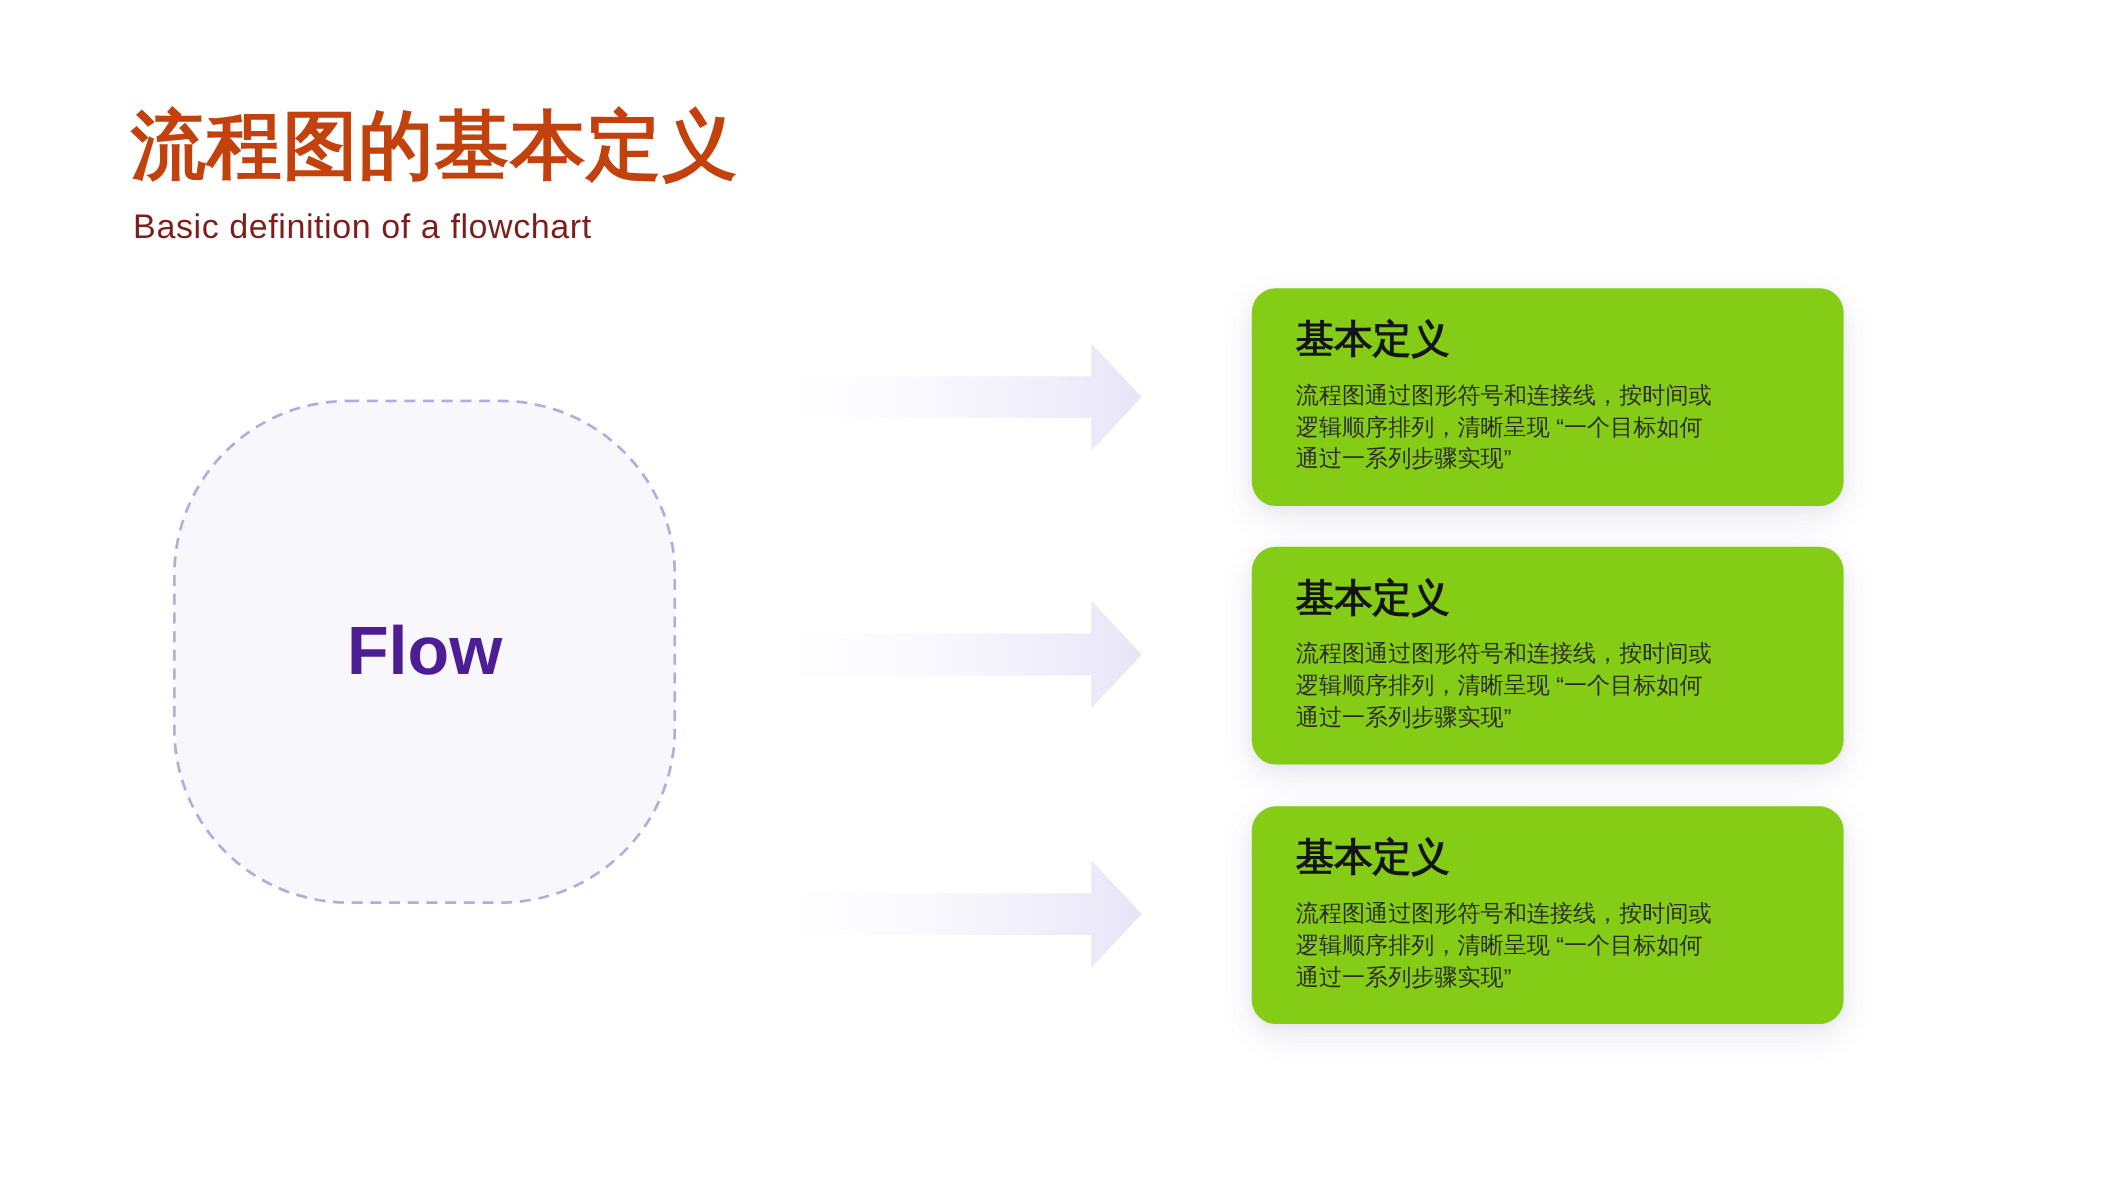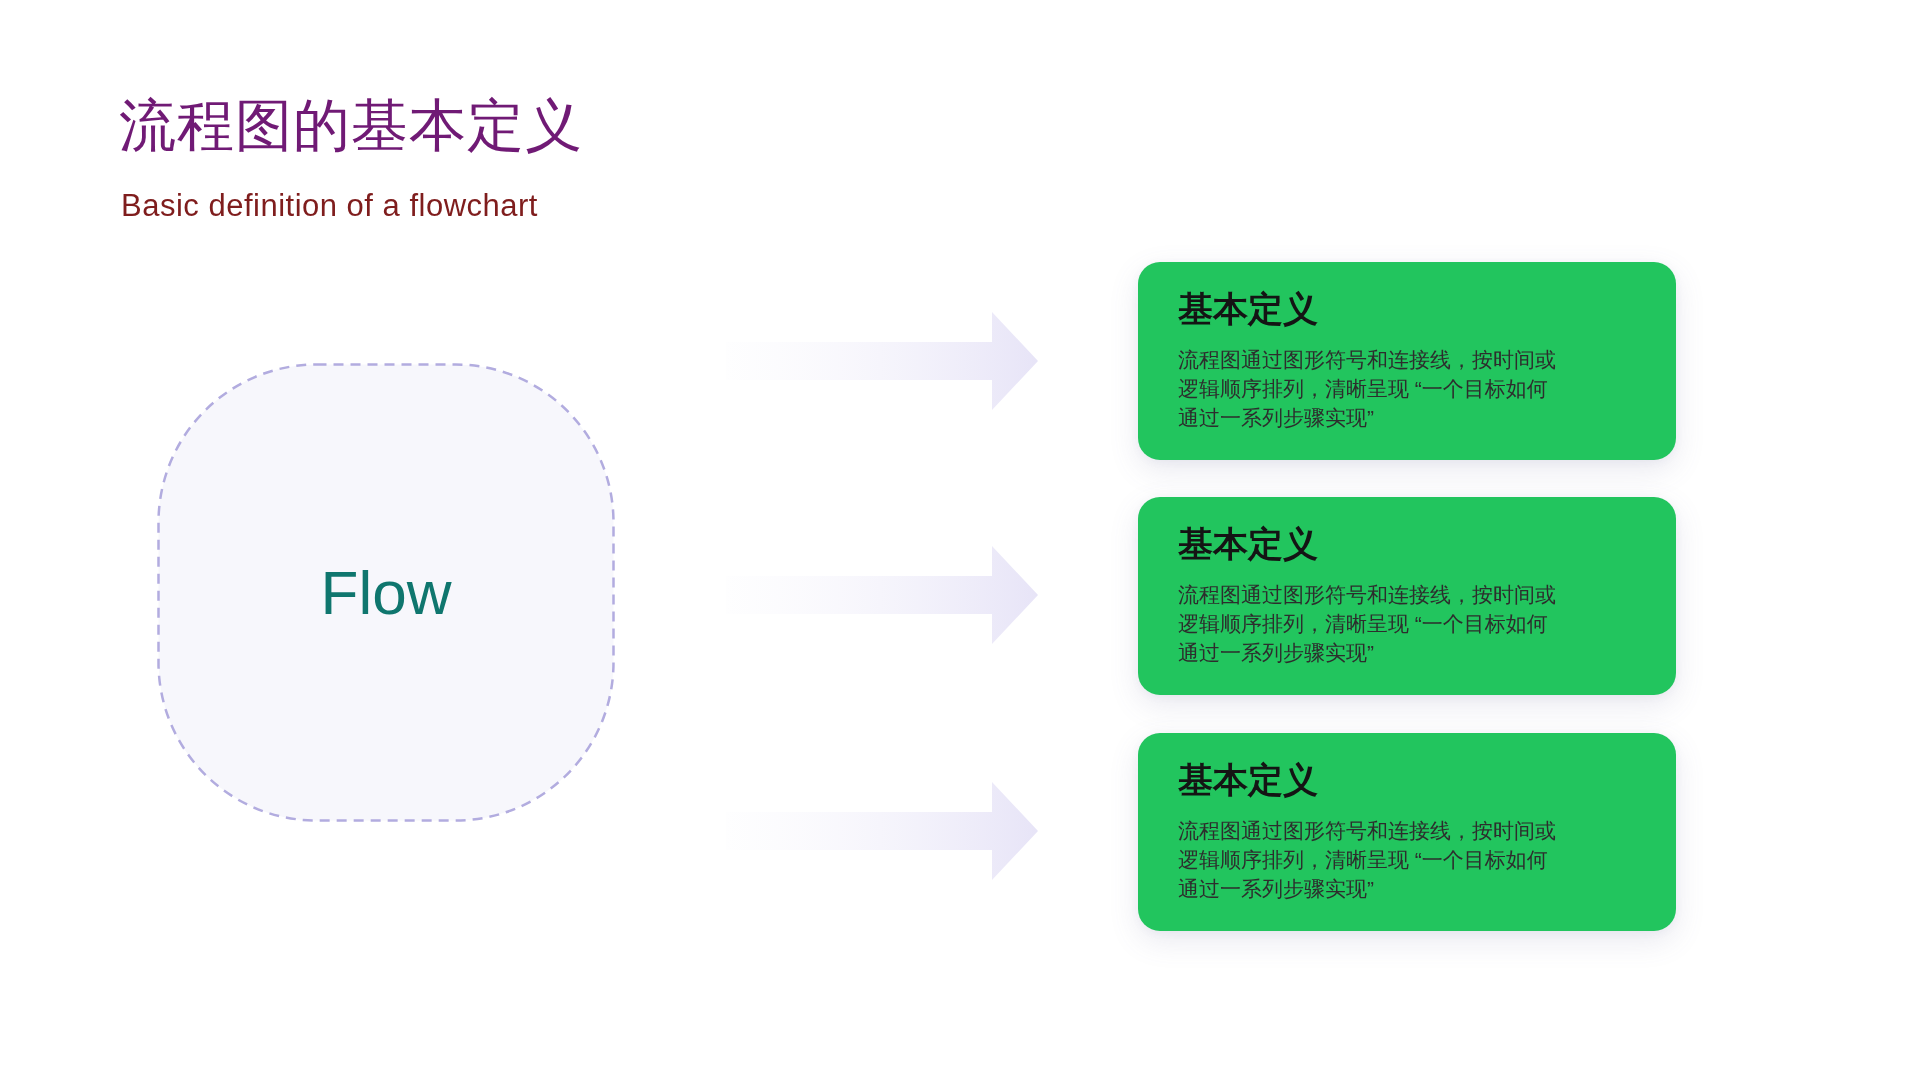--- a/index.html
+++ b/index.html
@@ -6,49 +6,49 @@
   body{
     width:1920px;height:1080px;position:relative;overflow:hidden;
     background:#ffffff;
     font-family:"Liberation Sans","DejaVu Sans",sans-serif;
   }
   .slide{position:absolute;inset:0;}
 
   
   .page-title{
     position:absolute;left:119px;top:90px;margin:0;
-    font-size:57px;line-height:1.25;font-weight:400;color:#701a75;
+    font-size:68px;line-height:1.25;font-weight:700;color:#c2410c;
     letter-spacing:1px;
   }
   .page-subtitle{
     position:absolute;left:121px;top:188px;margin:0;
     font-size:31px;font-weight:400;color:#7f1d1d;letter-spacing:0.5px;
   }
 
   
   .node{position:absolute;left:157px;top:363px;width:458px;height:459px;}
   .node-shape{position:absolute;left:0;top:0;width:100%;height:100%;display:block;}
   .node-label{
     position:absolute;inset:0;display:flex;flex-direction:column;
     align-items:center;justify-content:center;text-align:center;
   }
   .node-label .node-line{
-    font-size:62px;font-weight:400;color:#0f766e;line-height:100px;
+    font-size:62px;font-weight:700;color:#4c1d95;line-height:100px;
   }
 
   
   .arrow{position:absolute;left:726px;width:312px;height:98px;display:block;}
   .arrow-1{top:312px;}
   .arrow-2{top:546px;}
   .arrow-3{top:782px;}
 
   
   .card{
     position:absolute;left:1138px;width:538px;height:198px;
-    background:#22c55e;border-radius:22px;box-sizing:border-box;
+    background:#84cc16;border-radius:22px;box-sizing:border-box;
     padding:25px 40px;
     box-shadow:0 10px 30px rgba(99,99,146,0.14),0 2px 8px rgba(99,99,146,0.06);
   }
   .card-1{top:262px;}
   .card-2{top:497px;}
   .card-3{top:733px;}
   .card-title{
     margin:0 0 14px 0;font-size:35px;font-weight:700;color:#141414;line-height:1.25;
   }
   .card-line{

